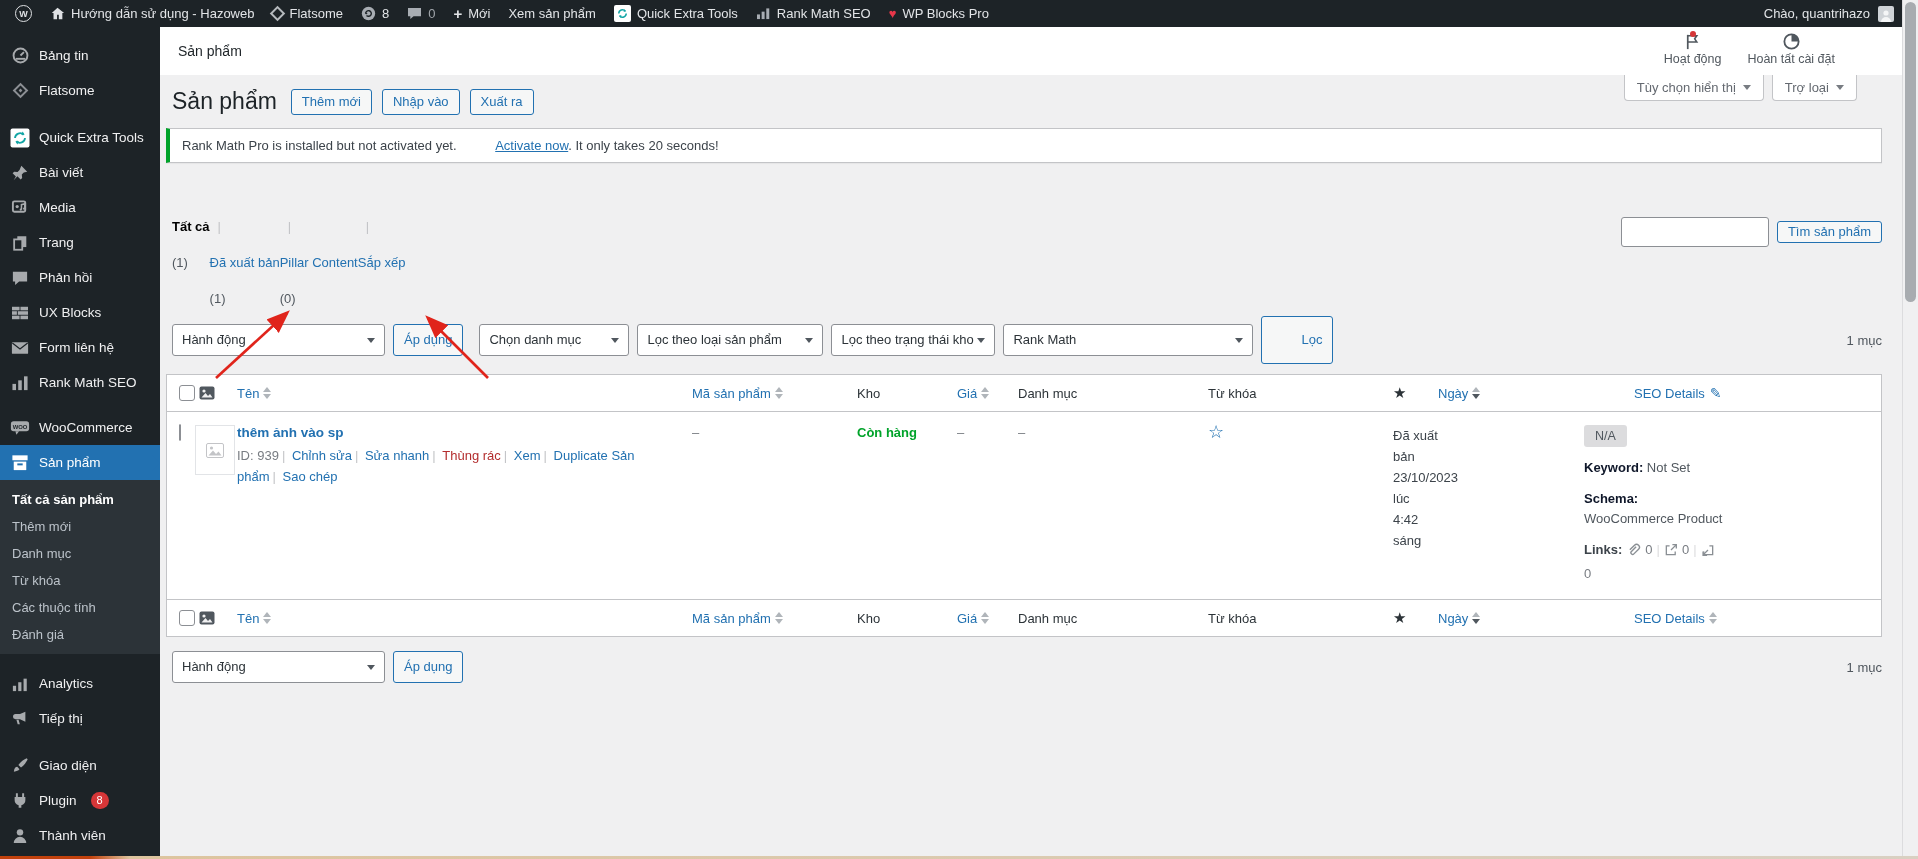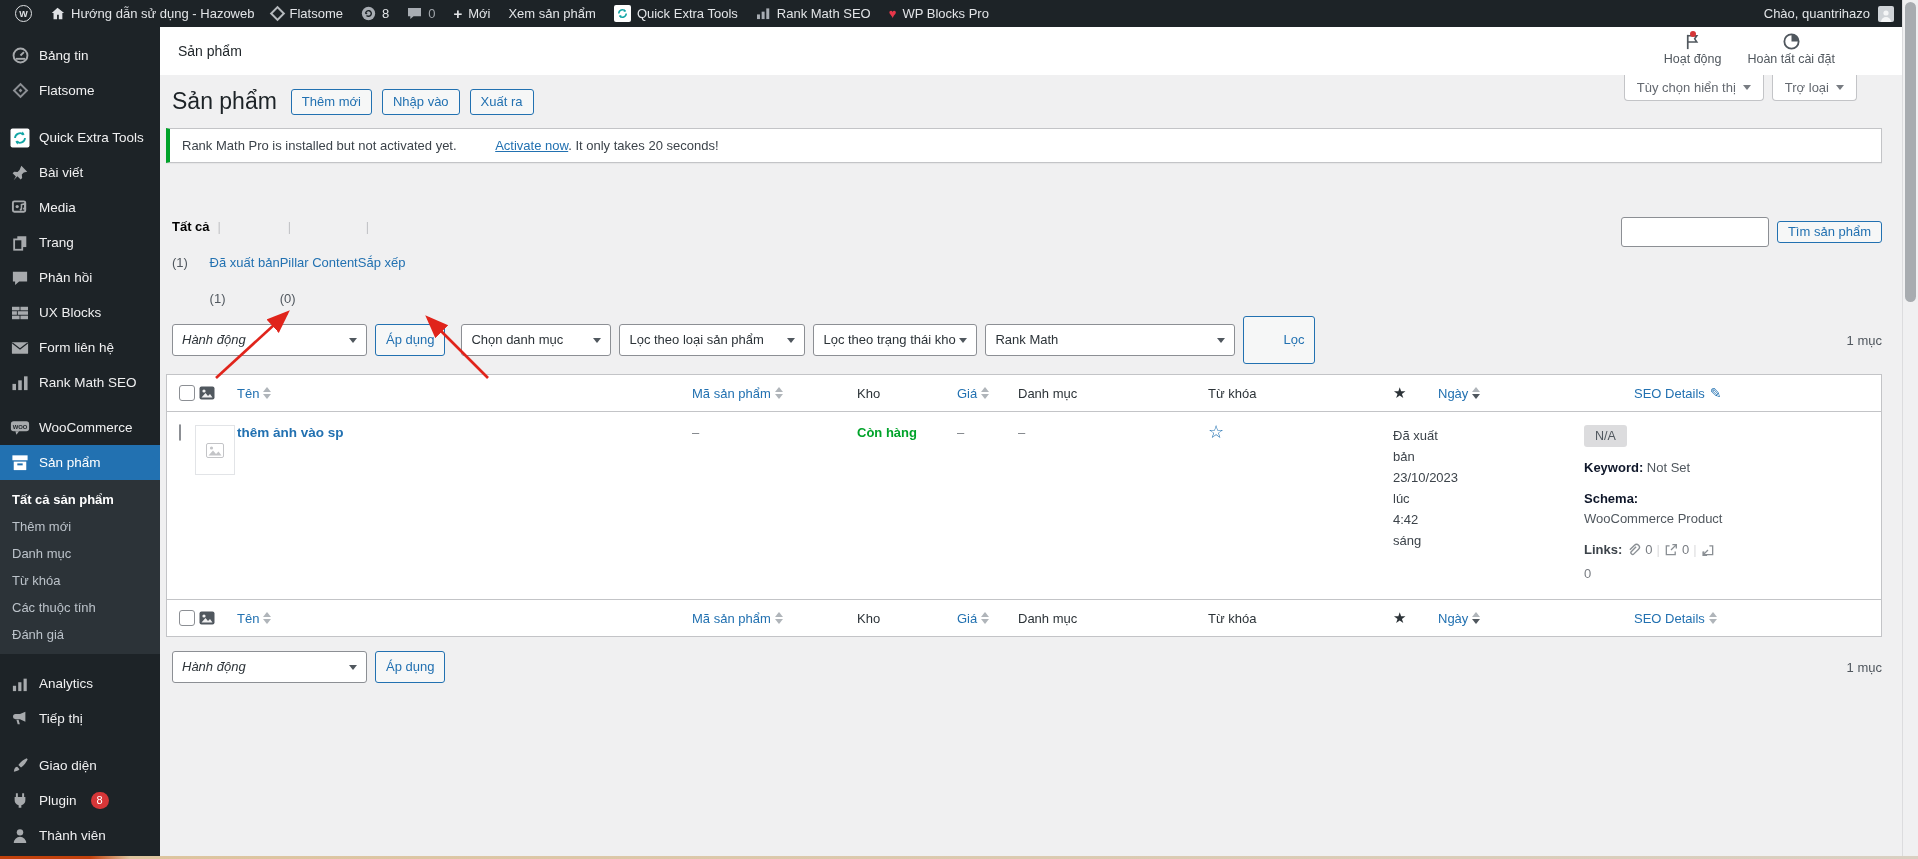--- a/index.html
+++ b/index.html
@@ -62,21 +62,21 @@
 .view-item { display:flex; gap:21px;flex-direction:column; }
 .view-item + .view-item::before { content:"|"; color:#c3c4c7; margin:0 8px; }
 .view-cur { color:#000; font-weight:bold; }
 .view-link { color:#2271b1; }
 .view-count { color:#50575e; }
 
 .toolbar { margin-top:10px; display:flex; gap:8px; align-items:center; font-size:13px; padding-left:6px; }
 .select { position:relative; background:#fff; border:1px solid #8c8f94; border-radius:3px; height:32px;
   line-height:30px; padding:0 26px 0 9px; color:#2c3338; white-space:nowrap; overflow:hidden; }
 .selchev { position:absolute; right:9px; top:13px; width:0; height:0; border:4px solid transparent; border-top:5px solid #50575e; }
-.w195{width:195px;font-style:italic;} .w150{width:150px;} .w186{width:186px;} .w164{width:164px;} .w250{width:250px;}
+.w195{width:213px;} .w150{width:150px;} .w186{width:186px;} .w164{width:164px;} .w250{width:250px;}
 .count-right { margin-left:auto; color:#50575e; }
 
 .table { margin-top:10px; background:#fff; border:1px solid #c3c4c7; }
 .trow { display:grid; grid-template-columns:32px 38px 455px 165px 100px 61px 190px 185px 45px 160px 1fr; }
 .thead { border-bottom:1px solid #c3c4c7; }
 .tfootr { border-top:1px solid #c3c4c7; }
 .hcell { font-size:13px; color:#2c3338; display:flex; align-items:center; height:36px; }
 .hblue { color:#2271b1; }
 .cbcell { padding-left:12px; }
 .cb { width:16px; height:16px; border:1px solid #8c8f94; border-radius:3px; background:#fff; }
@@ -538,20 +538,23 @@
           <span class="thumb">
               <svg width="18" height="15" viewBox="0 0 18 15">
                 <rect x="0.5" y="0.5" width="17" height="14" rx="1.5" fill="none" stroke="#c3c4c7" stroke-width="1"></rect>
                 <circle cx="5.5" cy="5" r="1.6" fill="#c3c4c7"></circle>
                 <path d="M2.5 12.5L7 7.5l3 3.5 2.5-2.5 3 4z" fill="#c3c4c7"></path>
               </svg>
             </span>
         </div>
         <div>
           <div class="rtitle">thêm ảnh vào sp</div>
+          <div class="ractions">
+            <span class="act act-id">ID: 939</span><span class="act act-link">Chỉnh sửa</span><span class="act act-link">Sửa nhanh</span><span class="act act-trash">Thùng rác</span><span class="act act-link">Xem</span><span class="act act-link" style="white-space:normal;">Duplicate Sản phẩm</span><span class="act act-link">Sao chép</span>
+          </div>
         </div>
         <div class="dimdash">–</div>
         <div><span class="instock">Còn hàng</span></div>
         <div class="dimdash">–</div>
         <div class="dimdash">–</div>
         <div><span class="star-row">☆</span></div>
         <div class="datecell">
           <div>Đã xuất bản</div>
           <div>23/10/2023 lúc 4:42 sáng</div>
         </div>

